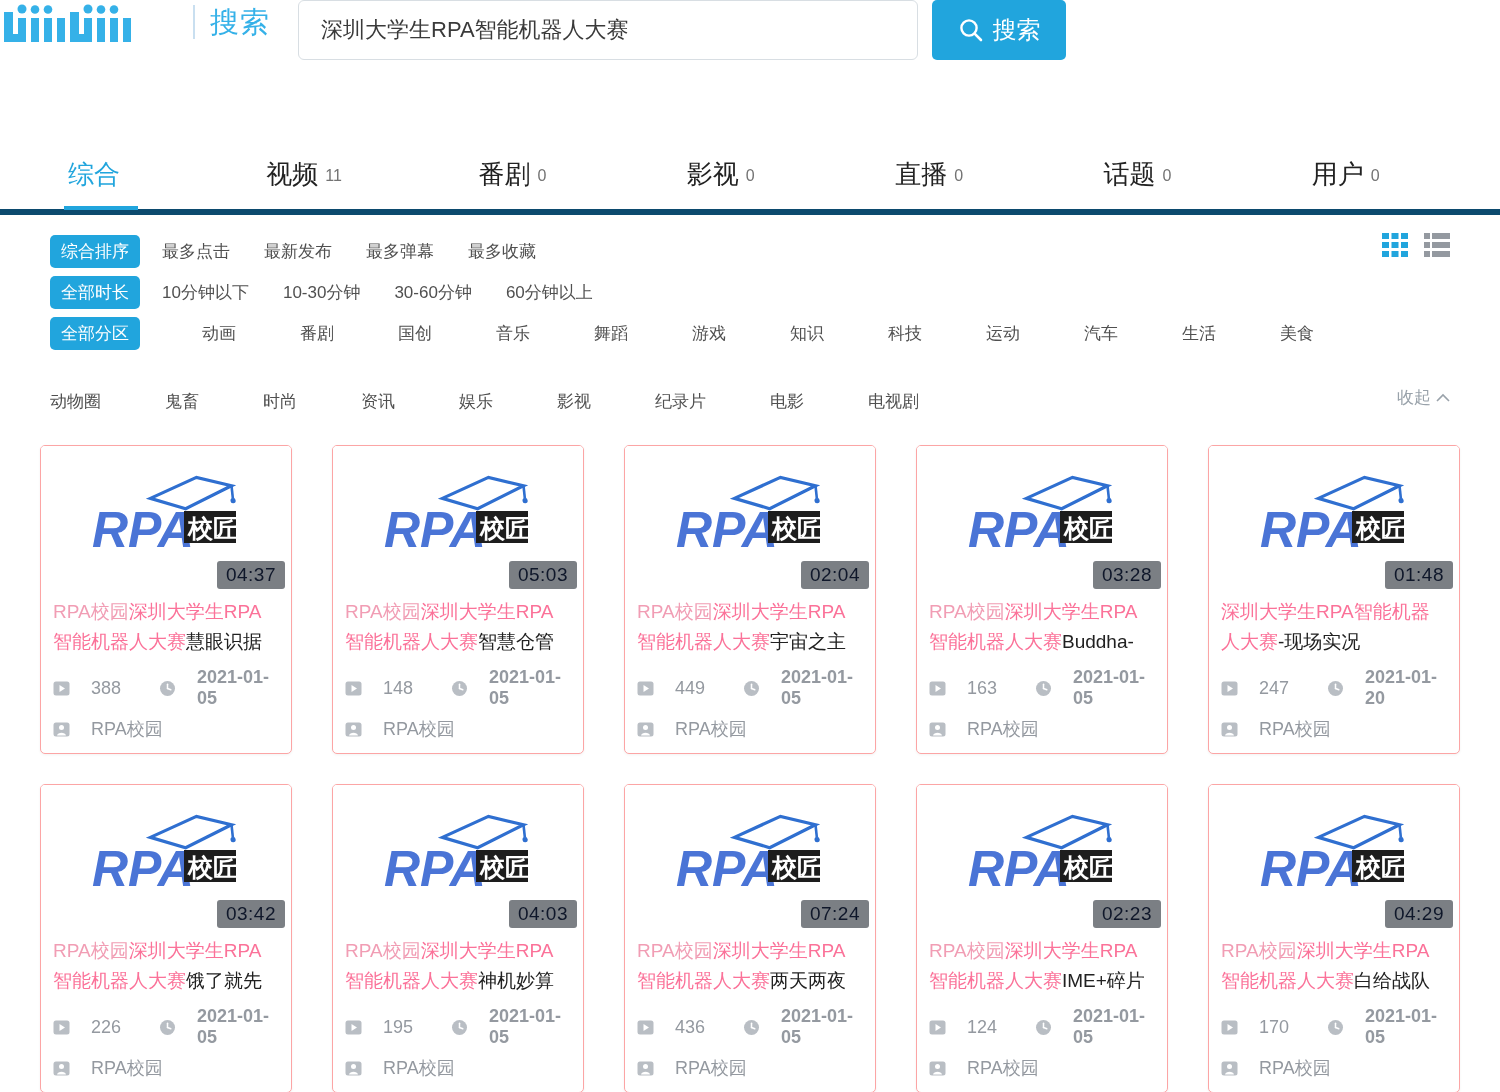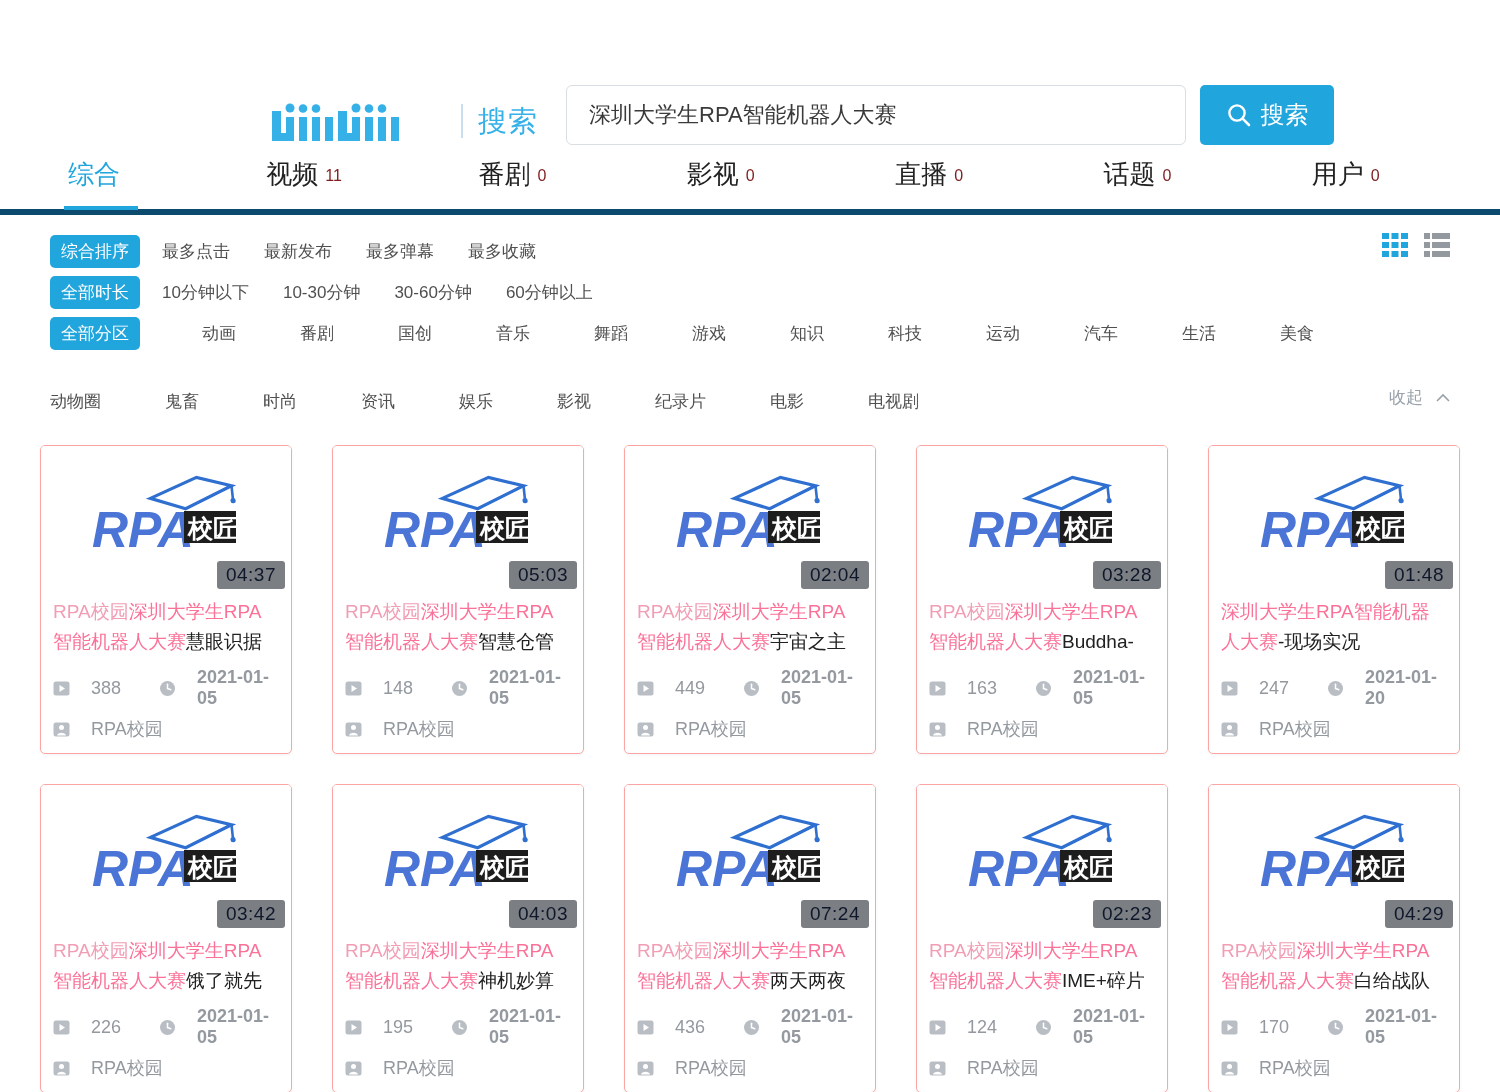--- a/index.html
+++ b/index.html
@@ -10,22 +10,21 @@
     background: #ffffff;
     font-family: "Liberation Sans", "DejaVu Sans", sans-serif;
     color: #222;
     overflow: hidden;
   }
 
   
   .header {
     height: 145px;
     display: flex;
-    align-items: flex-end;
-    padding-left: 268px;
+    align-items: flex-start;
   }
   .brand {
     display: flex;
     align-items: center;
     gap: 13px;
     margin-right: 28px;
   }
   .logo-wrap { display: flex; align-items: flex-end; }
   .logo-svg { display: block; }
   .brand-divider {
@@ -94,21 +93,21 @@
     font-size: 26px;
     color: #222;
     padding-bottom: 17px;
     position: relative;
     cursor: pointer;
     white-space: nowrap;
   }
   .tab:first-child { flex: 0 0 150px; text-align: left; padding-left: 18px; }
   .tab .cnt {
     font-size: 16px;
-    color: #7f1d1d;
+    color: #737373;
     margin-left: 7px;
     vertical-align: 2px;
   }
   .tab.active { color: #21a5dd; }
   .tab.active::after {
     content: "";
     position: absolute;
     left: 14px;
     bottom: -1px;
     width: 74px;
@@ -148,21 +147,21 @@
   .frow.cats { max-width: 1330px; gap: 40px; }
   .collapse {
     position: absolute;
     right: 50px;
     bottom: 4px;
     font-size: 17px;
     color: #99a2aa;
     cursor: pointer;
     display: flex;
     align-items: center;
-    gap: 13px;
+    gap: 5px;
     margin-top: 36px;
   }
   .view-toggle {
     position: absolute;
     right: 50px;
     top: 18px;
     display: flex;
     align-items: center;
     gap: 16px;
   }

